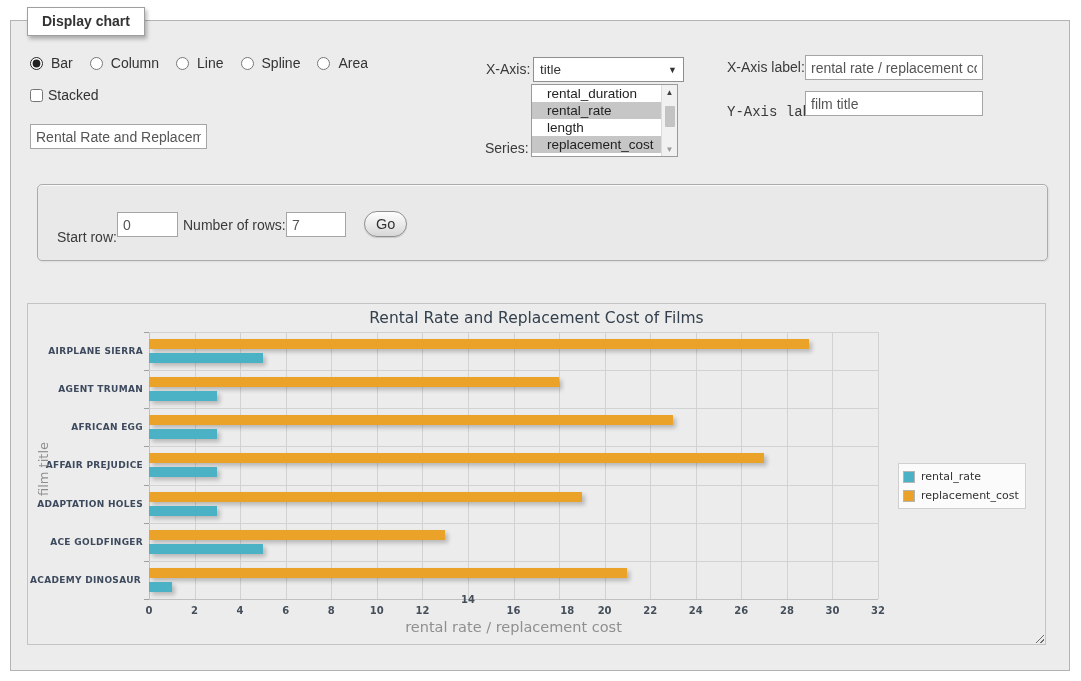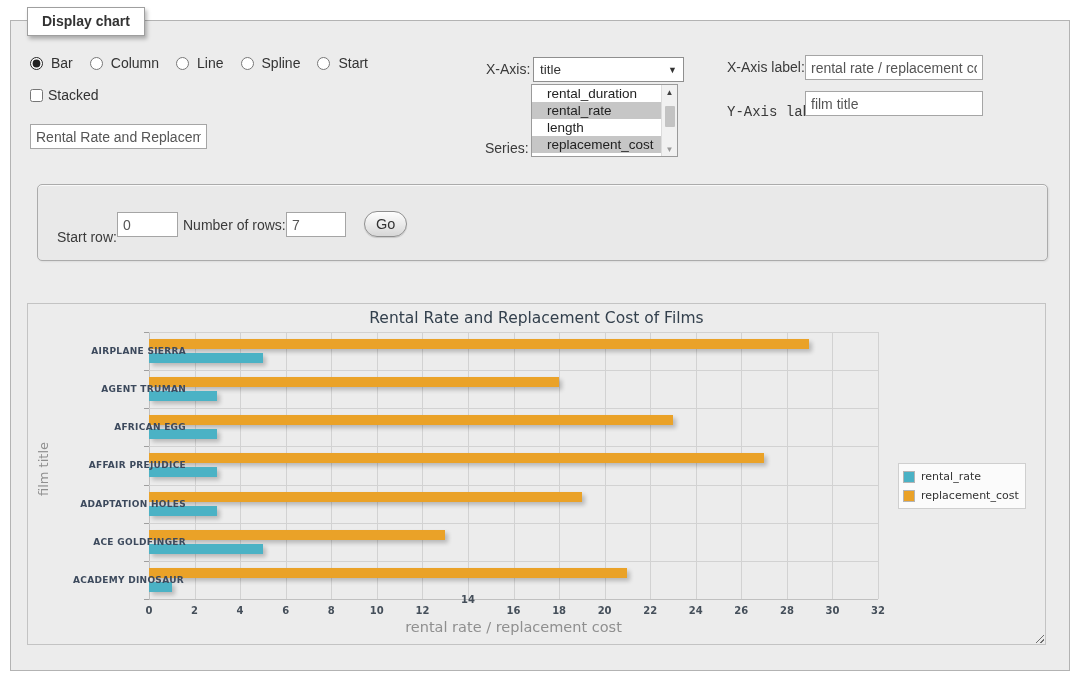--- a/index.html
+++ b/index.html
@@ -63,21 +63,21 @@
   #chart-container { left:27px; top:303px; width:1019px; height:342px; background:#ececec; border:1px solid #c3c3c3;
                      font-family:"DejaVu Sans", sans-serif; }
   #chart-title { left:0; top:5px; width:100%; text-align:center; font-size:15.5px; color:#33404d; }
   #plot { left:121px; top:28px; width:729px; height:267px; }
   .vline { position:absolute; top:0; bottom:0; width:1px; background:#d2d2d2; }
   .hline { position:absolute; left:0; right:0; height:1px; background:#d2d2d2; }
   .axis-edge { background:#c0c0c0; }
   .band { position:absolute; left:0; width:100%; display:flex; flex-direction:column; justify-content:center; gap:4px; }
   .bar { height:10px; box-shadow:3px 3px 4px rgba(0,0,0,.22); }
   .ycat { position:absolute; text-align:right; font-size:9px; font-weight:700; letter-spacing:.3px;
-          color:#3d4a5d;margin-left:43px; }
+          color:#3d4a5d; }
   .ytick { position:absolute; width:5px; height:1px; background:#9f9f9f; }
   .xtick-label { position:absolute; font-size:10px; font-weight:600; color:#454f5a; width:30px; text-align:center; }
   #x-axis-title { left:121px; top:315px; width:729px; text-align:center; font-size:14.5px; color:#8f8f8f; }
   #y-axis-title { left:8px; top:110px; height:110px; writing-mode:vertical-rl; transform:rotate(180deg);
                   font-size:13px; color:#8f8f8f; text-align:center; }
   #chart-legend { left:870px; top:159px; background:#fbfbfb; border:1px solid #cfcfcf; padding:3px 6px 3px 4px; }
   .legend-row { display:flex; align-items:center; gap:6px; height:19px; }
   .legend-swatch { width:12px; height:12px; border:1px solid #b5b5b5; }
   .legend-label { font-size:11px; color:#333; white-space:nowrap; }
   #resize-handle { right:1px; bottom:1px; width:11px; height:11px; cursor:se-resize;
@@ -93,21 +93,21 @@
 <div class="abs" id="radio-group">
     <input type="radio" name="charttype" checked="" style="">
     <label>Bar</label>
     <input type="radio" name="charttype" style="">
     <label>Column</label>
     <input type="radio" name="charttype" style="">
     <label>Line</label>
     <input type="radio" name="charttype" style="">
     <label>Spline</label>
     <input type="radio" name="charttype" style="">
-    <label>Start</label>
+    <label>Area</label>
   </div>
 
 <div class="abs" id="stacked-row">
   <input type="checkbox" id="stacked-cb" style="">
   <label for="stacked-cb">Stacked</label>
 </div>
 
 <input class="abs text-input" id="title-input" value="Rental Rate and Replacement Cost of Films" style="">
 
 <span class="abs ctl-label" id="xaxis-label-txt">X-Axis:</span>
@@ -220,21 +220,21 @@
   <div class="abs" id="x-ticks">
       <div class="xtick-label" style="left: 106px; top: 301px;">0</div>
       <div class="xtick-label" style="left: 151.6px; top: 301px;">2</div>
       <div class="xtick-label" style="left: 197.1px; top: 301px;">4</div>
       <div class="xtick-label" style="left: 242.7px; top: 301px;">6</div>
       <div class="xtick-label" style="left: 288.3px; top: 301px;">8</div>
       <div class="xtick-label" style="left: 333.8px; top: 301px;">10</div>
       <div class="xtick-label" style="left: 379.4px; top: 301px;">12</div>
       <div class="xtick-label" style="left: 424.9px; top: 290px;">14</div>
       <div class="xtick-label" style="left: 470.5px; top: 301px;">16</div>
-      <div class="xtick-label" style="left: 516.1px; top: 301px;">18</div>
+      <div class="xtick-label" style="left: 516.1px; top: 301px; text-align: right;">18</div>
       <div class="xtick-label" style="left: 561.6px; top: 301px;">20</div>
       <div class="xtick-label" style="left: 607.2px; top: 301px;">22</div>
       <div class="xtick-label" style="left: 652.8px; top: 301px;">24</div>
       <div class="xtick-label" style="left: 698.3px; top: 301px;">26</div>
       <div class="xtick-label" style="left: 743.9px; top: 301px;">28</div>
       <div class="xtick-label" style="left: 789.4px; top: 301px;">30</div>
       <div class="xtick-label" style="left: 835px; top: 301px;">32</div>
     </div>
   <div class="abs" id="x-axis-title">rental rate / replacement cost</div>
   <div class="abs" id="y-axis-title">film title</div>

